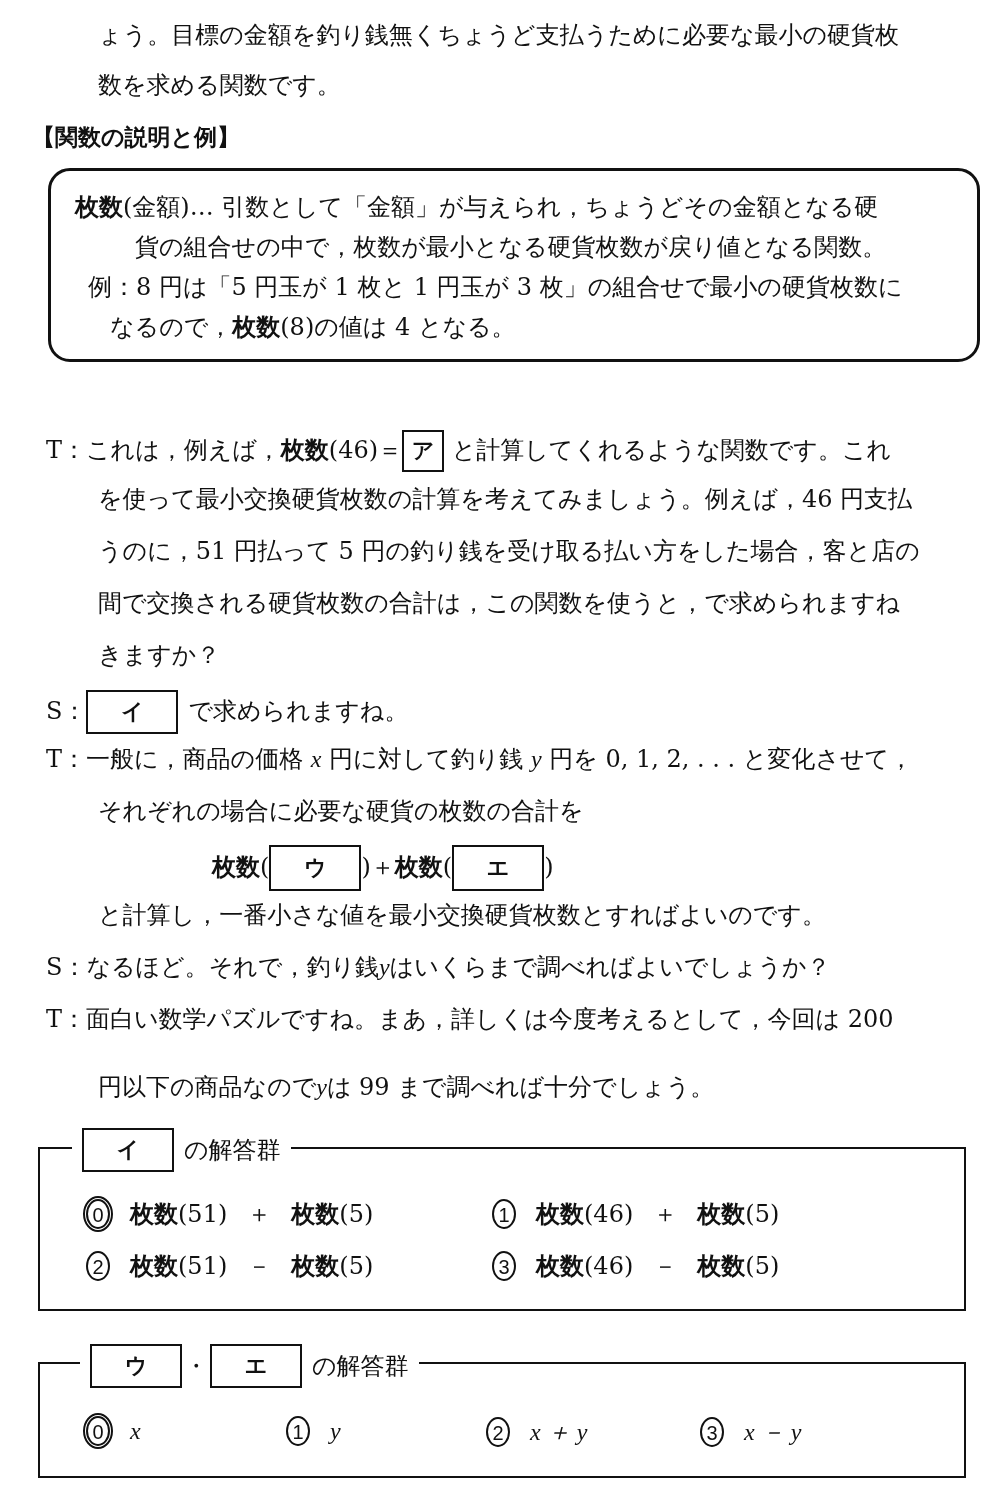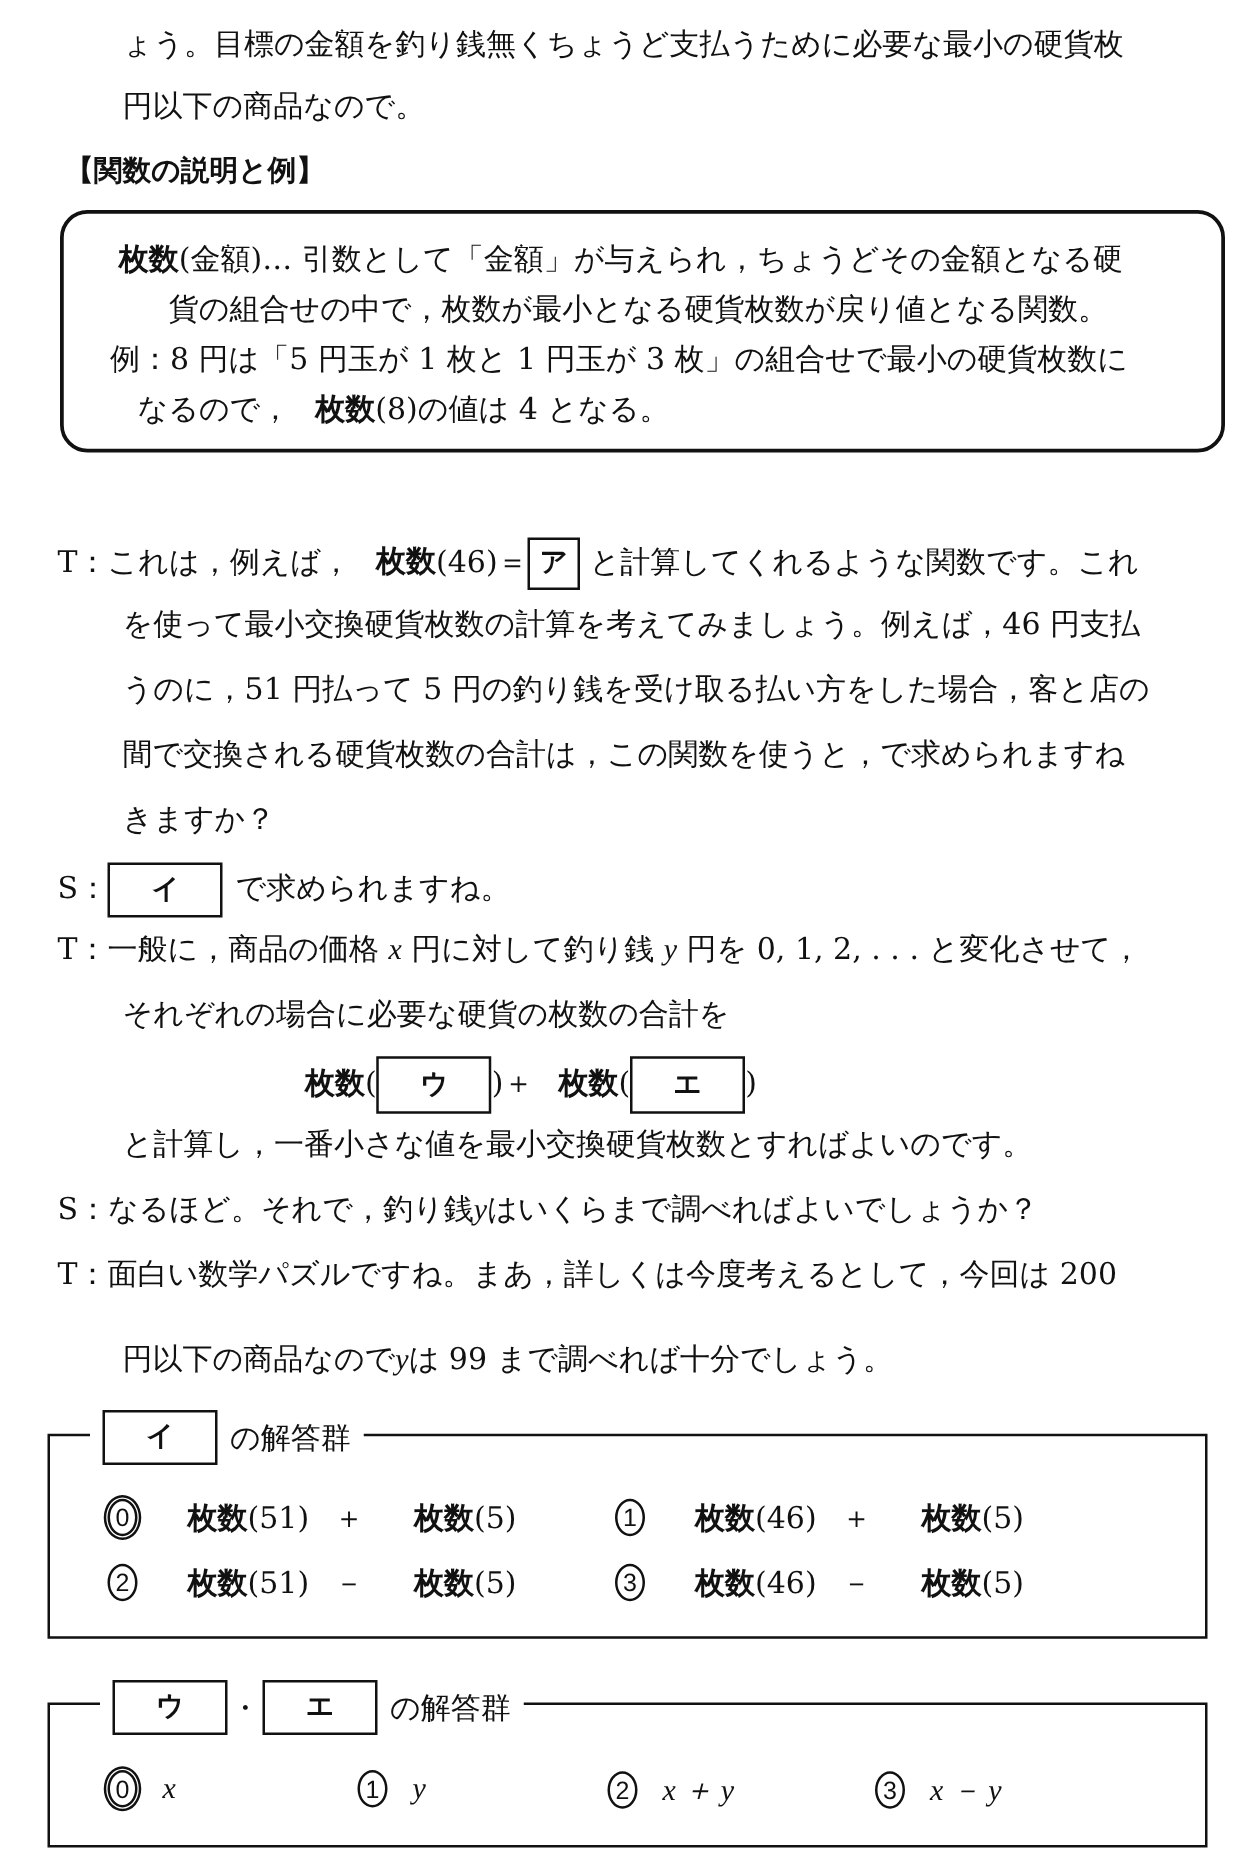--- a/index.html
+++ b/index.html
@@ -2,21 +2,21 @@
 <html><head>
 <meta charset="utf-8">
 <style>
   html, body { margin: 0; padding: 0; background: #ffffff; }
   body {
     width: 1004px; height: 1500px; position: relative; overflow: hidden;
     font-family: "DejaVu Serif", "Liberation Serif", serif;
     color: #111;
     font-size: 24px;
   }
-  .b { font-weight: bold; font-family: "DejaVu Sans", "Liberation Sans", sans-serif; margin-left: 20px; }
+  .b { font-weight: bold; font-family: "DejaVu Sans", "Liberation Sans", sans-serif; }
   .it { font-style: italic; font-family: "Liberation Serif", "DejaVu Serif", serif; }
   .line { position: absolute; white-space: nowrap; line-height: 34px; }
   .blank {
     display: inline-block; border: 2px solid #111; text-align: center;
     font-family: "DejaVu Sans", "Liberation Sans", sans-serif; font-weight: bold;
     box-sizing: border-box; vertical-align: middle; background: #fff;
   }
   .rounded-box {
     position: absolute; left: 48px; top: 168px; width: 932px; height: 194px;
     border: 3px solid #111; border-radius: 22px; box-sizing: border-box;
@@ -31,21 +31,21 @@
     display: inline-block; width: 24px; height: 30px; border: 2px solid #111; border-radius: 50%;
     text-align: center; line-height: 28px; font-size: 20px; box-sizing: border-box;
     font-family: "Liberation Sans", sans-serif; vertical-align: middle;
   }
   .opt { position: absolute; white-space: nowrap; display: flex; align-items: center; gap: 20px; font-size: 24px; }
 </style>
 </head>
 <body>
 
 <div class="line" style="left:98px; top:18px;">ょう。目標の金額を釣り銭無くちょうど支払うために必要な最小の硬貨枚</div>
-<div class="line" style="left:98px; top:68px;">円以下の商品なので。</div>
+<div class="line" style="left:98px; top:68px;">数を求める関数です。</div>
 
 <div class="line b" style="left:32px; top:120px; font-size:23px;">【関数の説明と例】</div>
 
 <div class="rounded-box"></div>
 <div class="line" style="left:75px; top:190px;">
   <span class="b">枚数</span><span>(金額)…</span><span> 引数として「金額」が与えられ，ちょうどその金額となる硬</span>
 </div>
 <div class="line" style="left:135px; top:230px;">貨の組合せの中で，枚数が最小となる硬貨枚数が戻り値となる関数。</div>
 <div class="line" style="left:88px; top:270px;">例：8 円は「5 円玉が 1 枚と 1 円玉が 3 枚」の組合せで最小の硬貨枚数に</div>
 <div class="line" style="left:110px; top:310px;">
@@ -61,21 +61,21 @@
 <div class="line" style="left:98px; top:638px;">きますか？</div>
 
 <div class="line" style="left:46px; top:690px;">
   <span>S：</span><span class="blank" style="width:92px; height:44px; line-height:40px; font-size:22px; margin-right:10px;">イ</span><span>で求められますね。</span>
 </div>
 
 <div class="line" style="left:46px; top:742px;">
   <span>T：</span><span>一般に，商品の価格 </span><span class="it">x</span><span> 円に対して釣り銭 </span><span class="it">y</span><span> 円を 0, 1, 2, . . . と変化させて，</span>
 </div>
 <div class="line" style="left:98px; top:794px;">それぞれの場合に必要な硬貨の枚数の合計を</div>
-<div class="line" style="left:224px; top:845px;">
+<div class="line" style="left:212px; top:845px;">
   <span class="b">枚数</span><span>(</span><span class="blank" style="width:92px; height:46px; line-height:42px; font-size:22px;">ウ</span><span>)＋</span><span class="b">枚数</span><span>(</span><span class="blank" style="width:92px; height:46px; line-height:42px; font-size:22px;">エ</span><span>)</span>
 </div>
 <div class="line" style="left:98px; top:898px;">と計算し，一番小さな値を最小交換硬貨枚数とすればよいのです。</div>
 
 <div class="line" style="left:46px; top:950px;">
   <span>S：</span><span>なるほど。それで，釣り銭</span><span class="it">y</span><span>はいくらまで調べればよいでしょうか？</span>
 </div>
 
 <div class="line" style="left:46px; top:1002px;">
   <span>T：</span><span>面白い数学パズルですね。まあ，詳しくは今度考えるとして，今回は 200</span>

